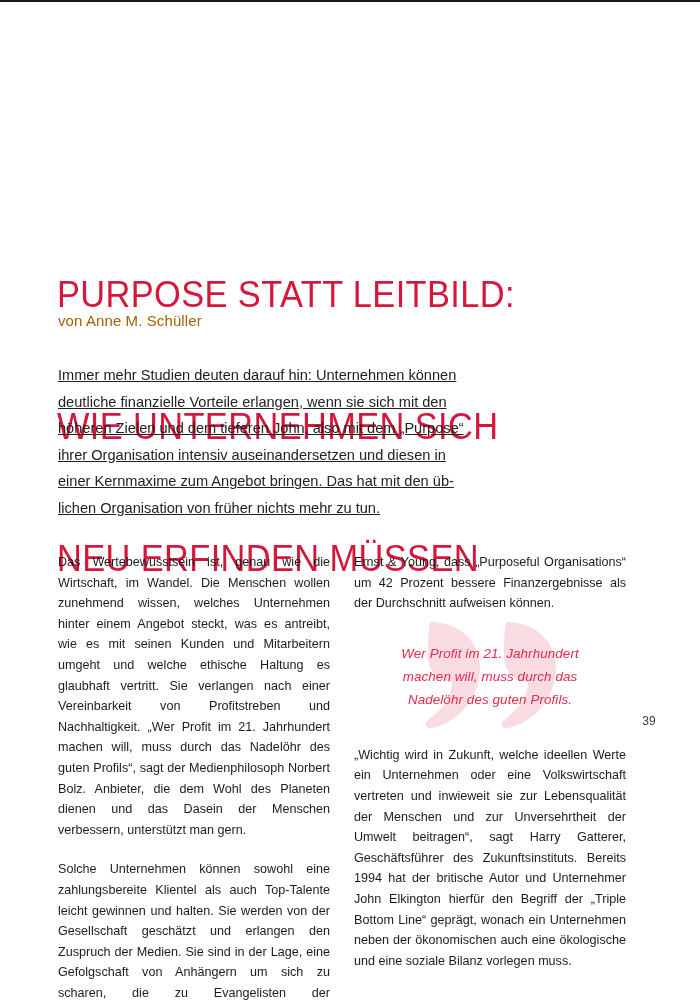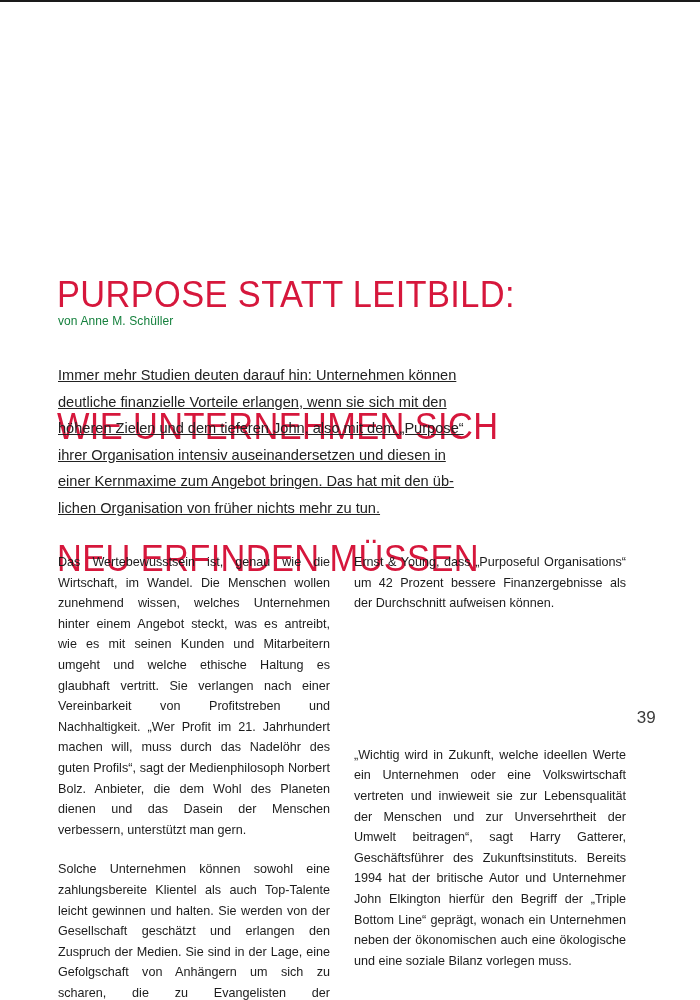--- a/index.html
+++ b/index.html
@@ -48,23 +48,23 @@
     transform-origin: left top;
     white-space: pre;
   }
   .headline .hl-line { display: block; }
 
   
   .byline {
     position: absolute;
     left: 58px;
     top: 312px;
-    font-size: 12px;
+    font-size: 15px;
     line-height: 18px;
-    color: #15803d;
+    color: #a16207;
     letter-spacing: 0.1px;
   }
 
   
   .lead {
     position: absolute;
     left: 58px;
     top: 362px;
     width: 492px;
     font-size: 14.6px;
@@ -125,21 +125,21 @@
     line-height: 23px;
     letter-spacing: 0.1px;
   }
   .pullquote .pq-line { display: block; white-space: pre; }
 
   
   .page-number {
     position: absolute;
     right: 44px;
     bottom: 42px;
-    font-size: 17px;
+    font-size: 12px;
     color: #3b3b3b;
     letter-spacing: 0.2px;
     margin-left: 48px;
   }
 </style>
 </head>
 <body>
 
 <div class="page-trim-line"></div>
 
@@ -166,16 +166,29 @@
     <p>Das Wertebewusstsein ist, genau wie die Wirtschaft, im Wandel. Die Menschen wollen zunehmend wissen, welches Unternehmen hinter einem Angebot steckt, was es antreibt, wie es mit seinen Kunden und Mitarbeitern umgeht und welche ethische Haltung es glaubhaft vertritt. Sie verlangen nach einer Vereinbarkeit von Profitstreben und Nachhaltigkeit. „Wer Profit im 21. Jahrhundert machen will, muss durch das Nadelöhr des guten Profils“, sagt der Medienphilosoph Norbert Bolz. Anbieter, die dem Wohl des Planeten dienen und das Dasein der Menschen verbessern, unterstützt man gern.</p>
     <p>Solche Unternehmen können sowohl eine zahlungsbereite Klientel als auch Top-Talente leicht gewinnen und halten. Sie werden von der Gesellschaft geschätzt und erlangen den Zuspruch der Medien. Sie sind in der Lage, eine Gefolgschaft von Anhängern um sich zu scharen, die zu Evangelisten der Unternehmenssache werden. Zudem zeigte der Global Leadership Forecast 2018 von</p>
   </div>
 
   <div class="col col-right">
     <p>Ernst &amp; Young, dass „Purposeful Organisations“ um 42 Prozent bessere Finanzergebnisse als der Durchschnitt aufweisen können.</p>
     <p class="spacer-for-quote" style="height:112px;margin:0;"></p>
     <p>„Wichtig wird in Zukunft, welche ideellen Werte ein Unternehmen oder eine Volkswirtschaft vertreten und inwieweit sie zur Lebensqualität der Menschen und zur Unversehrtheit der Umwelt beitragen“, sagt Harry Gatterer, Geschäftsführer des Zukunftsinstituts. Bereits 1994 hat der britische Autor und Unternehmer John Elkington hierfür den Begriff der „Triple Bottom Line“ geprägt, wonach ein Unternehmen neben der ökonomischen auch eine ökologische und eine soziale Bilanz vorlegen muss.</p>
   </div>
 
+  <div class="pullquote-wrap">
+    <svg class="quote-mark" viewBox="0 0 176 110" aria-hidden="true">
+      <g fill="#f9dce2">
+        <path d="M28 2 C58 2 78 22 78 48 C78 76 58 102 30 108 C24 109 21 104 26 100 C42 88 50 76 50 62 C38 62 26 52 26 38 C26 22 26 12 28 2 Z"></path>
+        <path d="M104 2 C134 2 154 22 154 48 C154 76 134 102 106 108 C100 109 97 104 102 100 C118 88 126 76 126 62 C114 62 102 52 102 38 C102 22 102 12 104 2 Z"></path>
+      </g>
+    </svg>
+    <div class="pullquote">
+      <span class="pq-line">Wer Profit im 21. Jahrhundert</span>
+      <span class="pq-line">machen will, muss durch das</span>
+      <span class="pq-line">Nadelöhr des guten Profils.</span>
+    </div>
+  </div>
 
   <div class="page-number">39</div>
 
 </div>
 
 </body></html>

